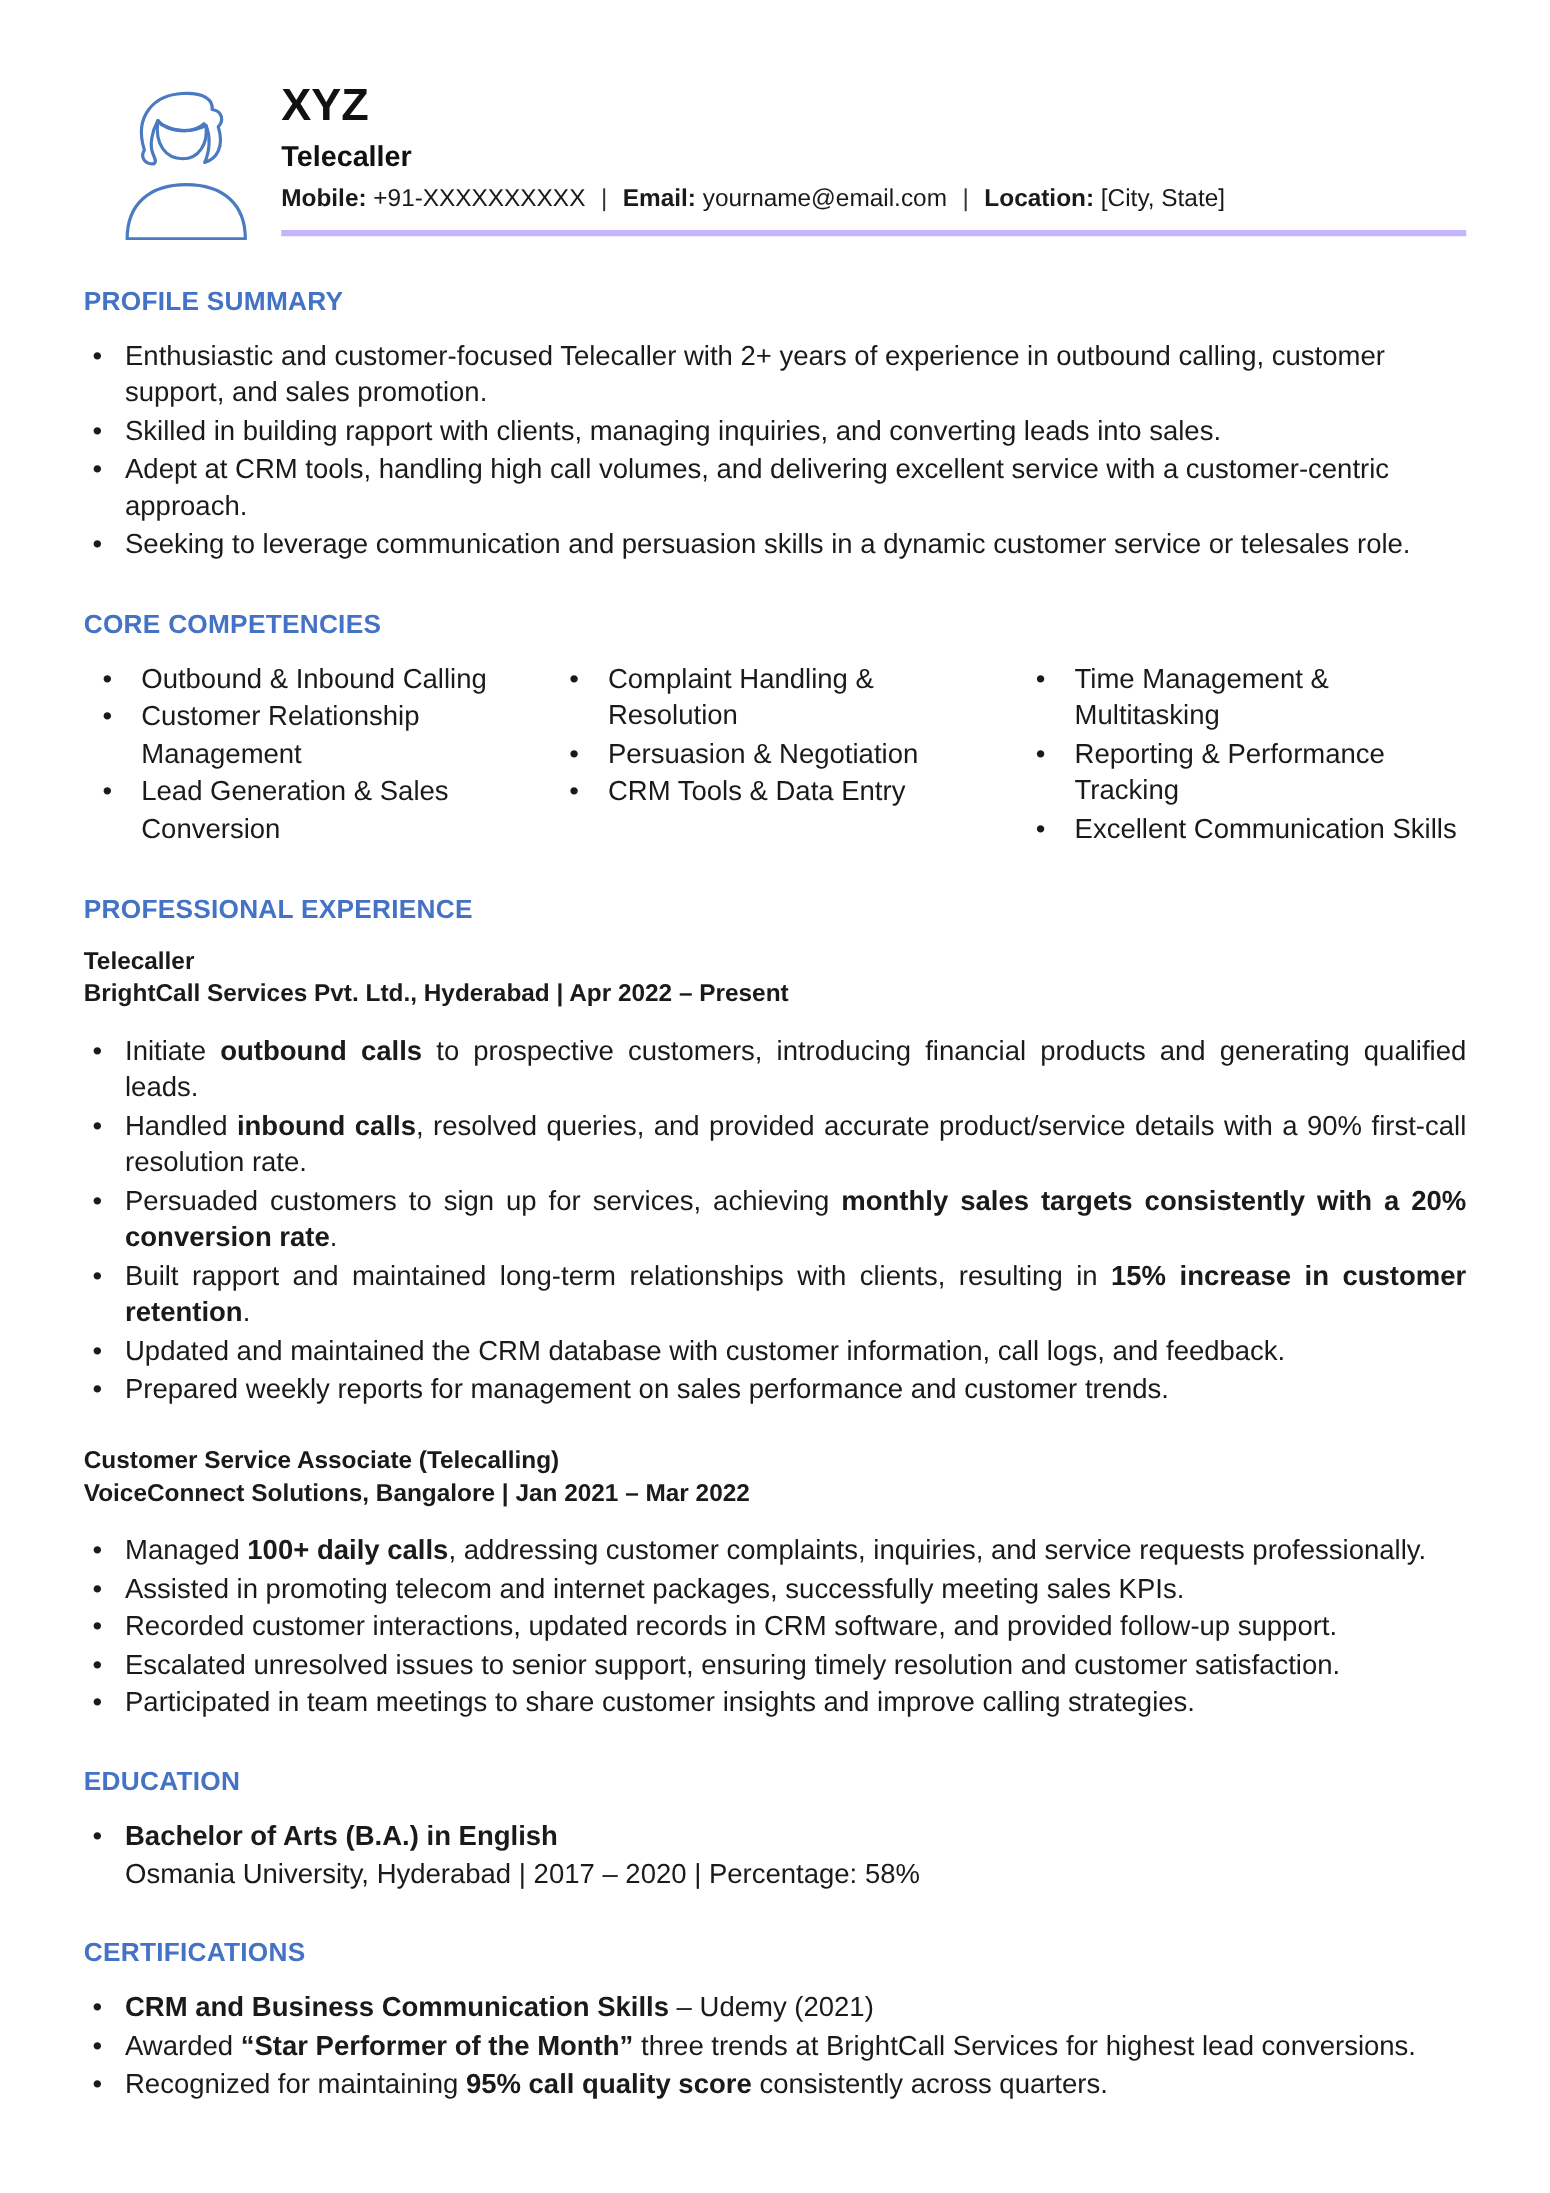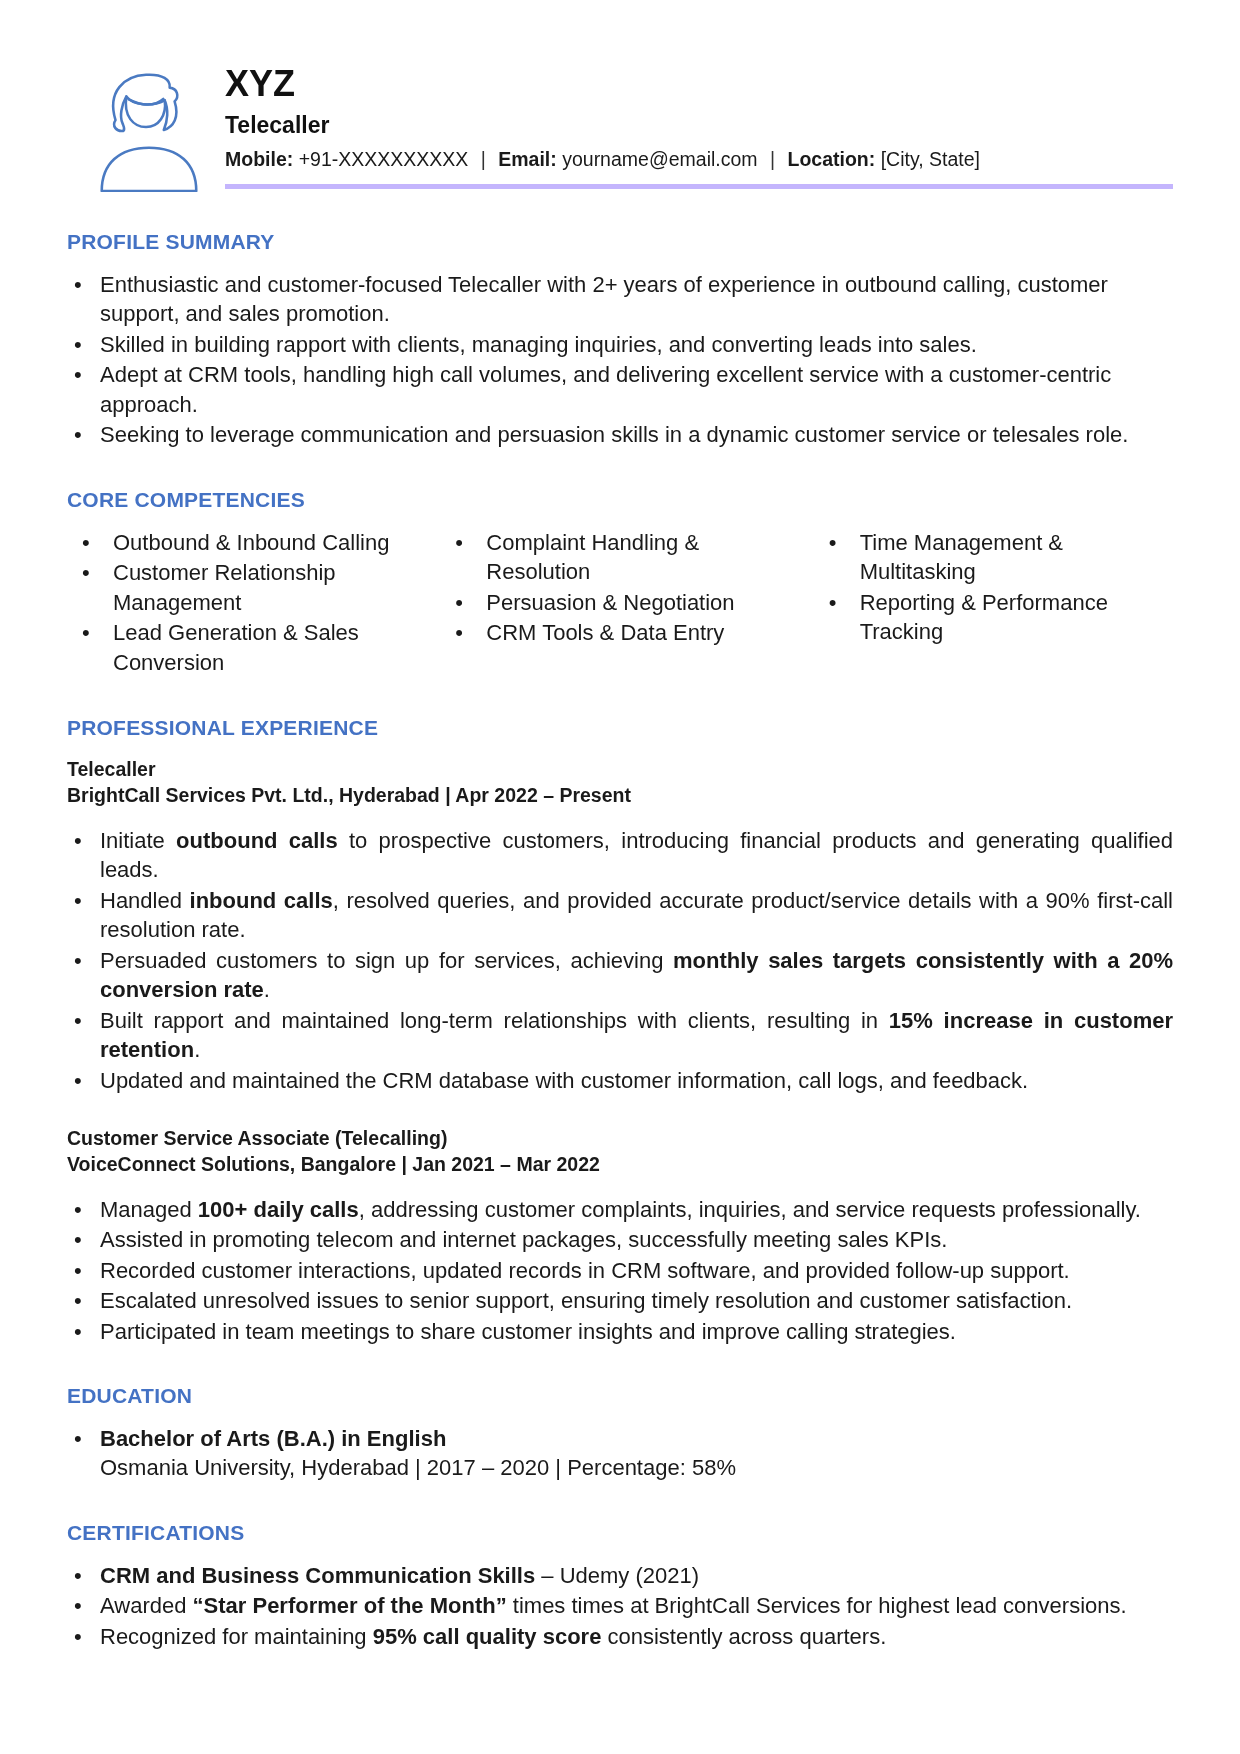--- a/index.html
+++ b/index.html
@@ -168,36 +168,38 @@
         <li>Lead Generation &amp; Sales Conversion</li>
       </ul>
       <ul class="bullets">
         <li>Complaint Handling &amp; Resolution</li>
         <li>Persuasion &amp; Negotiation</li>
         <li>CRM Tools &amp; Data Entry</li>
       </ul>
       <ul class="bullets">
         <li>Time Management &amp; Multitasking</li>
         <li>Reporting &amp; Performance Tracking</li>
+        <li>Excellent Communication Skills</li>
       </ul>
     </div>
   </section>
 
   <section>
     <h3 class="section-heading">PROFESSIONAL EXPERIENCE</h3>
 
     <div class="job">
       <div class="job-title">Telecaller</div>
       <div class="job-company">BrightCall Services Pvt. Ltd., Hyderabad | Apr 2022 – Present</div>
       <ul class="bullets justify">
         <li><span>Initiate </span><b>outbound calls</b><span> to prospective customers, introducing financial products and generating qualified leads.</span></li>
         <li><span>Handled </span><b>inbound calls</b><span>, resolved queries, and provided accurate product/service details with a 90% first-call resolution rate.</span></li>
         <li><span>Persuaded customers to sign up for services, achieving </span><b>monthly sales targets consistently with a 20% conversion rate</b><span>.</span></li>
         <li><span>Built rapport and maintained long-term relationships with clients, resulting in </span><b>15% increase in customer retention</b><span>.</span></li>
         <li><span>Updated and maintained the CRM database with customer information, call logs, and feedback.</span></li>
+        <li><span>Prepared weekly reports for management on sales performance and customer trends.</span></li>
       </ul>
     </div>
 
     <div class="job">
       <div class="job-title">Customer Service Associate (Telecalling)</div>
       <div class="job-company">VoiceConnect Solutions, Bangalore | Jan 2021 – Mar 2022</div>
       <ul class="bullets">
         <li><span>Managed </span><b>100+ daily calls</b><span>, addressing customer complaints, inquiries, and service requests professionally.</span></li>
         <li><span>Assisted in promoting telecom and internet packages, successfully meeting sales KPIs.</span></li>
         <li><span>Recorded customer interactions, updated records in CRM software, and provided follow-up support.</span></li>
@@ -219,18 +221,18 @@
 
   <section>
     <h3 class="section-heading">CERTIFICATIONS</h3>
     <ul class="bullets">
       <li><b>CRM and Business Communication Skills</b><span> – Udemy (2021)</span></li>
     </ul>
   </section>
 
   <section>
     <ul class="bullets">
-      <li><span>Awarded </span><b>“Star Performer of the Month”</b><span> times times at BrightCall Services for highest lead conversions.</span></li>
+      <li><span>Awarded </span><b>“Star Performer of the Month”</b><span> three trends at BrightCall Services for highest lead conversions.</span></li>
       <li><span>Recognized for maintaining </span><b>95% call quality score</b><span> consistently across quarters.</span></li>
     </ul>
   </section>
 
 </div>
 
 </body></html>

